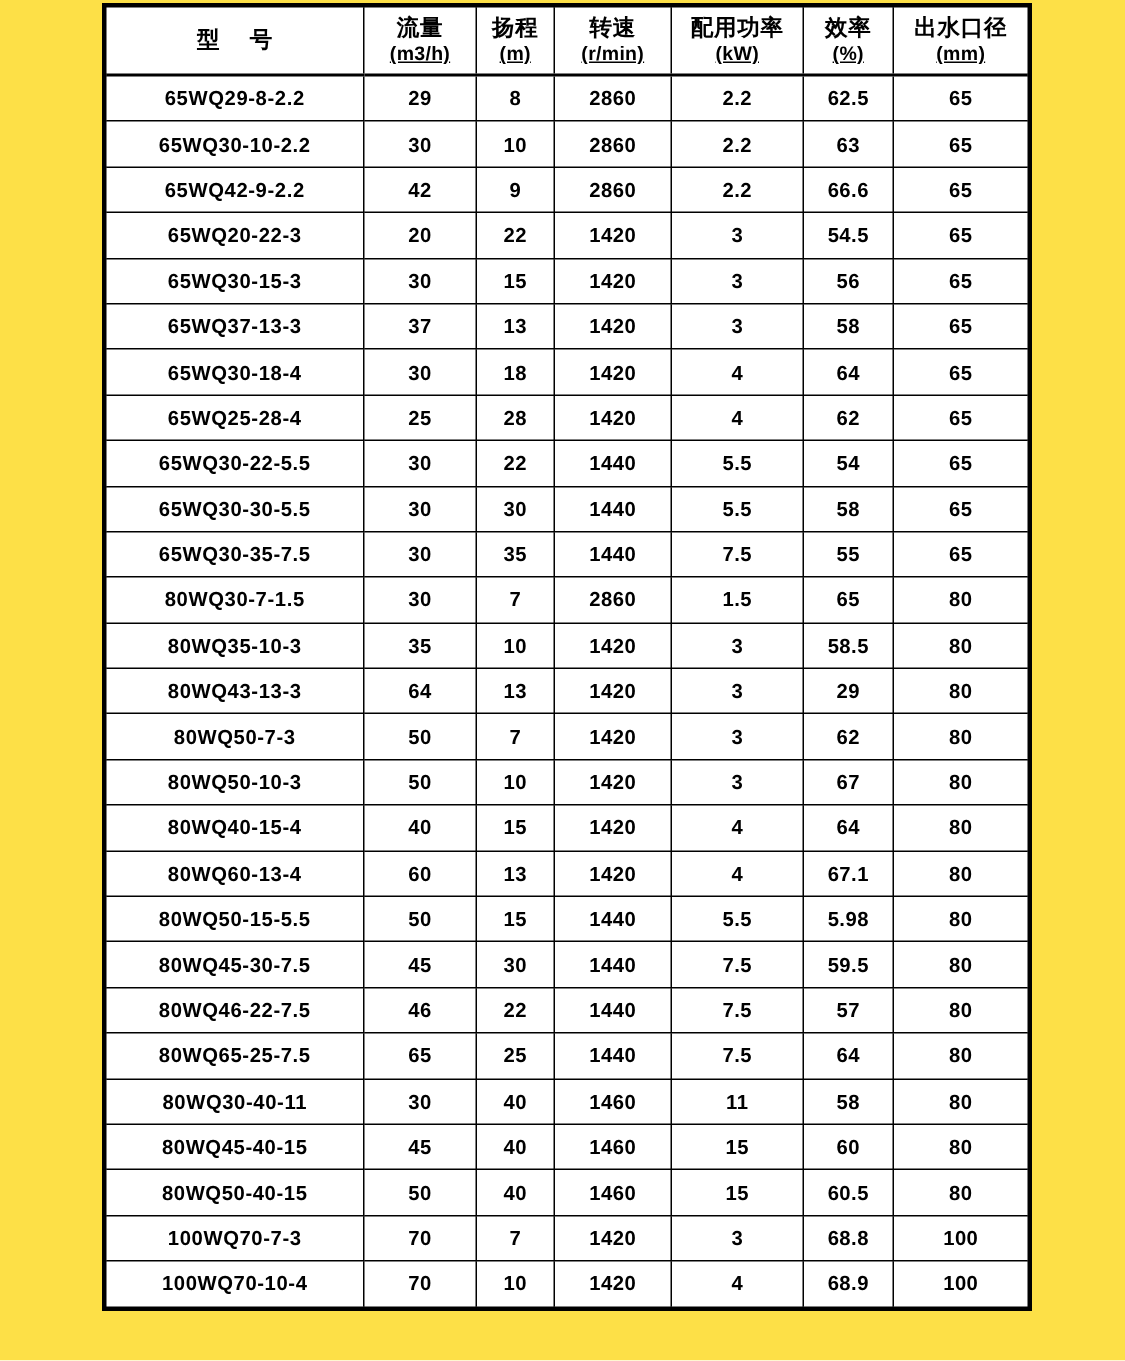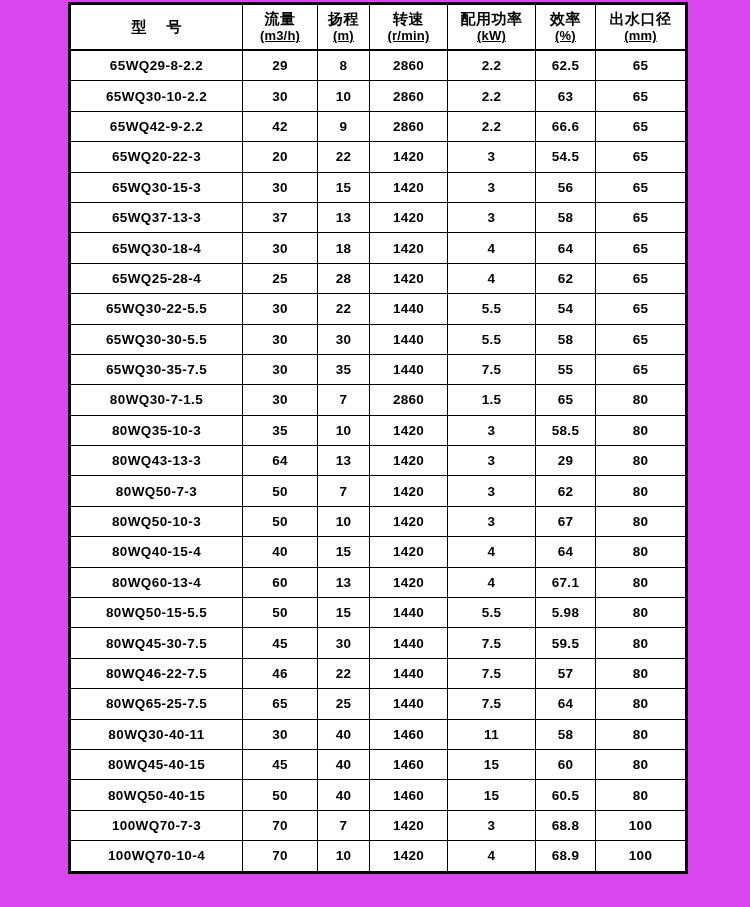--- a/index.html
+++ b/index.html
@@ -10,21 +10,21 @@
   body {
     width: 750px;
     height: 907px;
     font-family: "Liberation Sans", "DejaVu Sans", sans-serif;
     -webkit-font-smoothing: antialiased;
   }
   #page {
     position: relative;
     width: 750px;
     height: 907px;
-    background: #d946ef;
+    background: #fde047;
     overflow: hidden;
   }
   #spec-table {
     position: absolute;
     left: 68px;
     top: 2px;
     width: 617px;
     border-collapse: collapse;
     table-layout: fixed;
     background: #ffffff;

